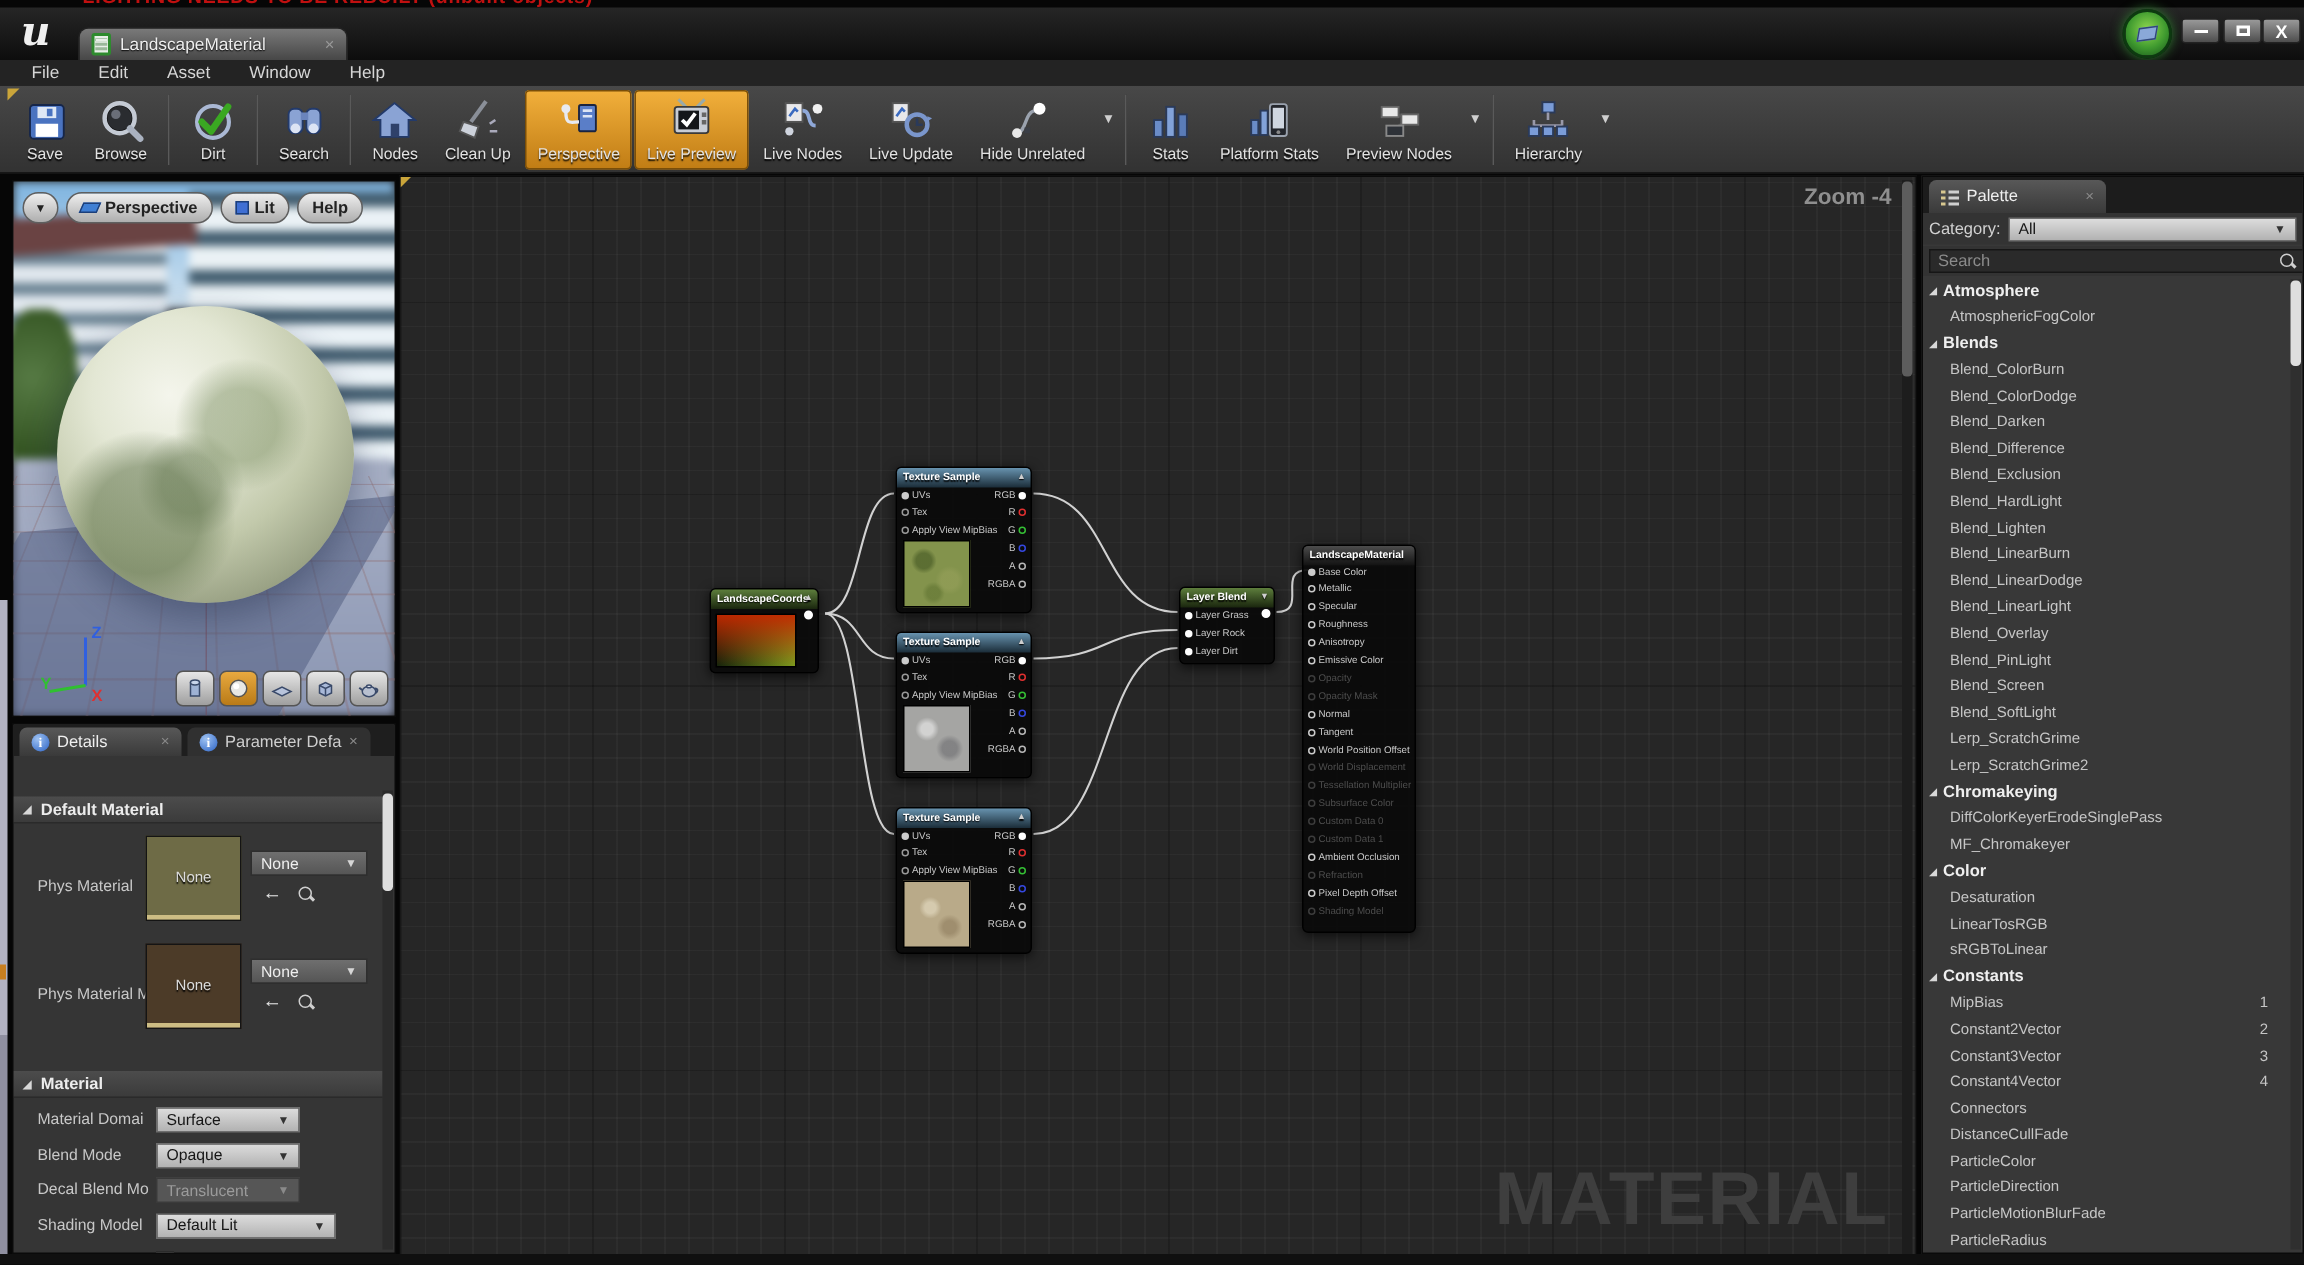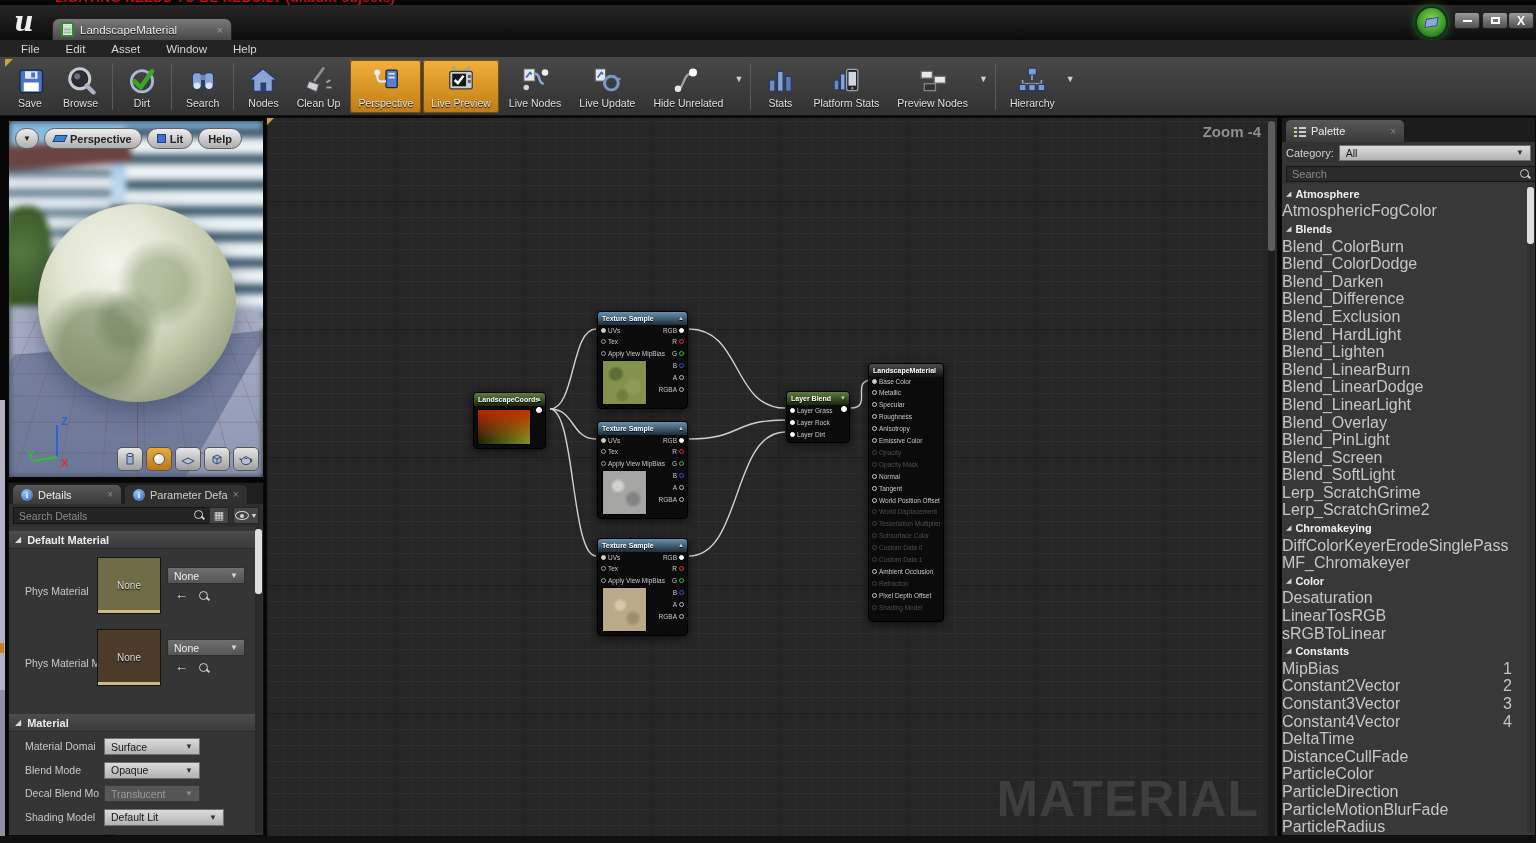--- a/index.html
+++ b/index.html
@@ -168,21 +168,21 @@
   .list-icon:before{content:"";position:absolute;left:0;top:1px;width:3px;height:2px;background:#d8c890;box-shadow:0 4px 0 #d8c890,0 8px 0 #d8c890;}
   .list-icon:after{content:"";position:absolute;left:5px;top:1px;width:7px;height:2px;background:#cfcfcf;box-shadow:0 4px 0 #cfcfcf,0 8px 0 #cfcfcf;}
   #pal-category{position:absolute;left:0;top:24px;right:0;height:21px;background:#333;display:flex;align-items:center;padding:0 4px;gap:5px;
       font-size:11px;color:#d2d2d2;}
   #pal-category .dd{position:relative;flex:1;height:16px;}
   #pal-search-row{position:absolute;left:0;top:46px;right:0;height:20px;background:#333;display:flex;align-items:center;padding:0 4px;}
   #pal-search{flex:1;height:16px;background:#2a2a2a;border:1px solid #161616;color:#cfcfcf;font-size:11px;padding:0 20px 0 5px;}
   #pal-search::placeholder{color:#8b8b8b;}
   #pal-list{position:absolute;left:0;top:67px;right:9px;bottom:0;overflow:hidden;}
   .pal-header{height:17.6px;display:flex;align-items:center;gap:4px;padding-left:4px;font-size:11px;font-weight:bold;color:#efefef;}
-  .pal-item{height:17.6px;display:flex;align-items:center;font-size:16px;color:#c6c6c6;position:relative;text-align:center;}
+  .pal-item{height:17.6px;display:flex;align-items:center;padding-left:18px;font-size:10px;color:#c6c6c6;position:relative;text-align:center;}
   .pal-item .rightval{position:absolute;right:14px;color:#c6c6c6;}
   #palette .vtrack{right:1px;top:68px;bottom:2px;width:7px;background:#2f2f2f;}
   #palette .vscroll{right:1px;top:69px;height:57px;}
 
   
   #edge-strip1{left:0;top:400px;width:5px;height:290px;background:#b2b2c2;}
   #edge-strip2{left:0;top:643px;width:4px;height:10px;background:#c87f20;z-index:2;}
   #edge-strip3{left:0;top:690px;width:5px;height:146px;background:#8f8fa0;}
   #bottom-frame{left:0;top:836px;width:1536px;height:7px;background:#101010;}
 </style>
@@ -480,29 +480,20 @@
       <span class="info-icon">i</span>
       <span>Details</span>
         <span class="x">×</span>
     </div>
     <div class="panel-tab">
       <span class="info-icon">i</span>
       <span>Parameter Defa</span>
         <span class="x">×</span>
     </div>
   </div>
-  <div class="search-row">
-    <input class="search-box" placeholder="Search Details" style="">
-    <span class="mag search-mag"></span>
-    <span class="tool-sq">▦</span>
-    <span class="tool-sq" style="width:26px;gap:2px">
-        <span class="eye"></span>
-        <span style="font-size:7px">▼</span>
-      </span>
-  </div>
   <div id="details-body">
       <div class="sec-header" style="top: 48px;">
         <span class="tri">◢</span>
         <span>Default Material</span>
       </div>
       <div class="prop-label" style="left: 16px; top: 102px; width: 78px;">Phys Material</div>
       <div class="thumb" style="left: 88px; top: 74px; background: rgb(110, 107, 70);">
         <div class="none">None</div>
         <div class="stripe"></div>
       </div>
@@ -913,21 +904,21 @@
       </div>
       <div class="pal-item">
         <span>Constant3Vector</span>
         <span class="rightval">3</span>
       </div>
       <div class="pal-item">
         <span>Constant4Vector</span>
         <span class="rightval">4</span>
       </div>
       <div class="pal-item">
-        <span>DeltaTime</span>
+        <span>Connectors</span>
       </div>
       <div class="pal-item">
         <span>DistanceCullFade</span>
       </div>
       <div class="pal-item">
         <span>ParticleColor</span>
       </div>
       <div class="pal-item">
         <span>ParticleDirection</span>
       </div>

